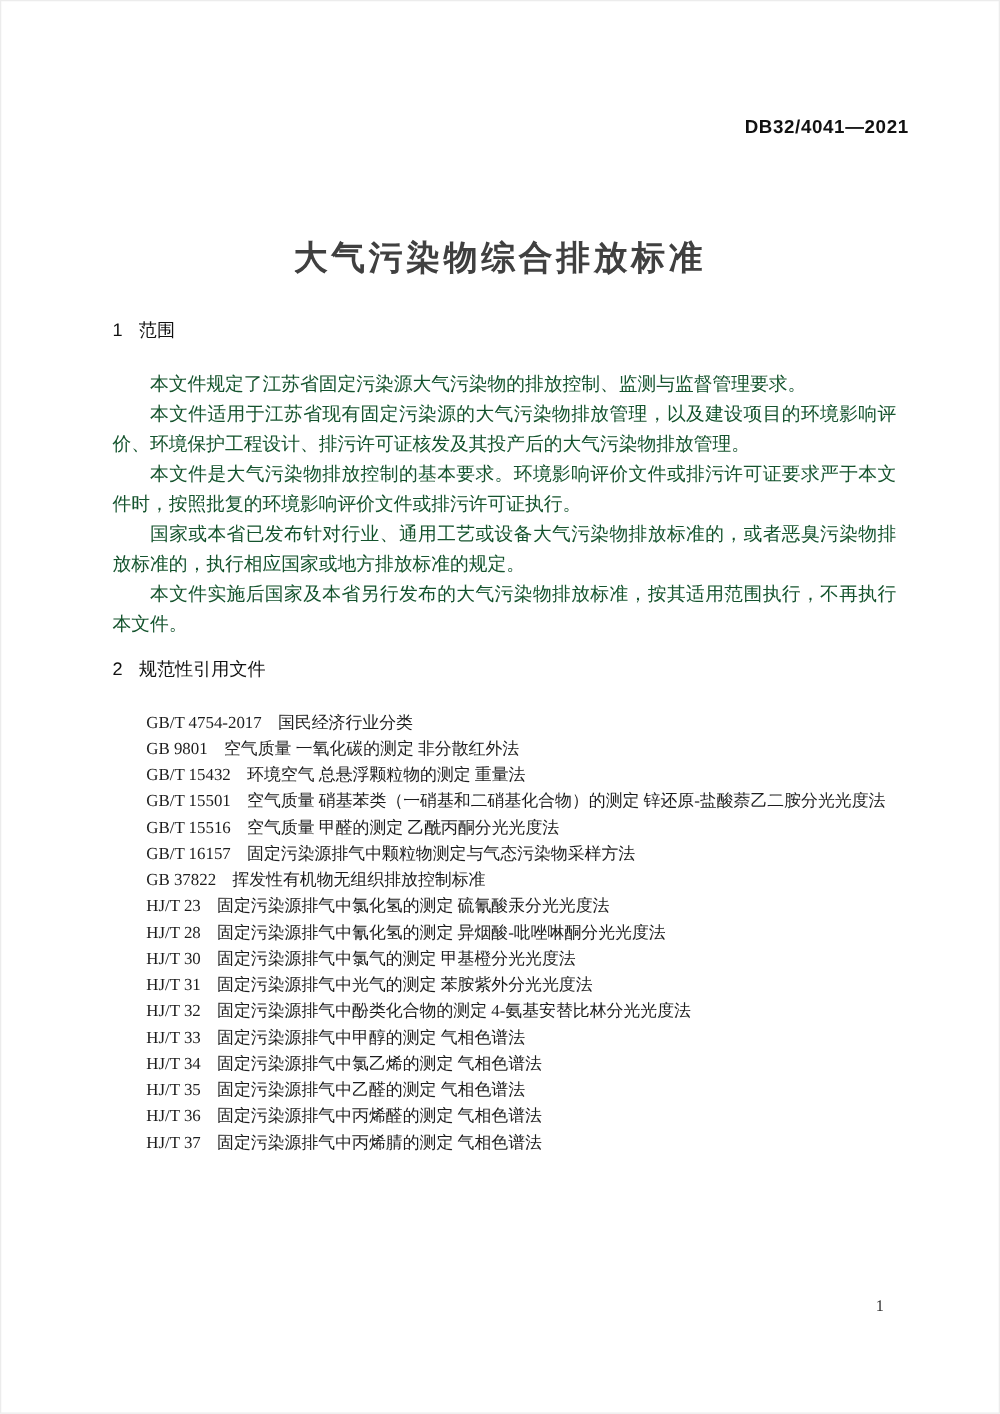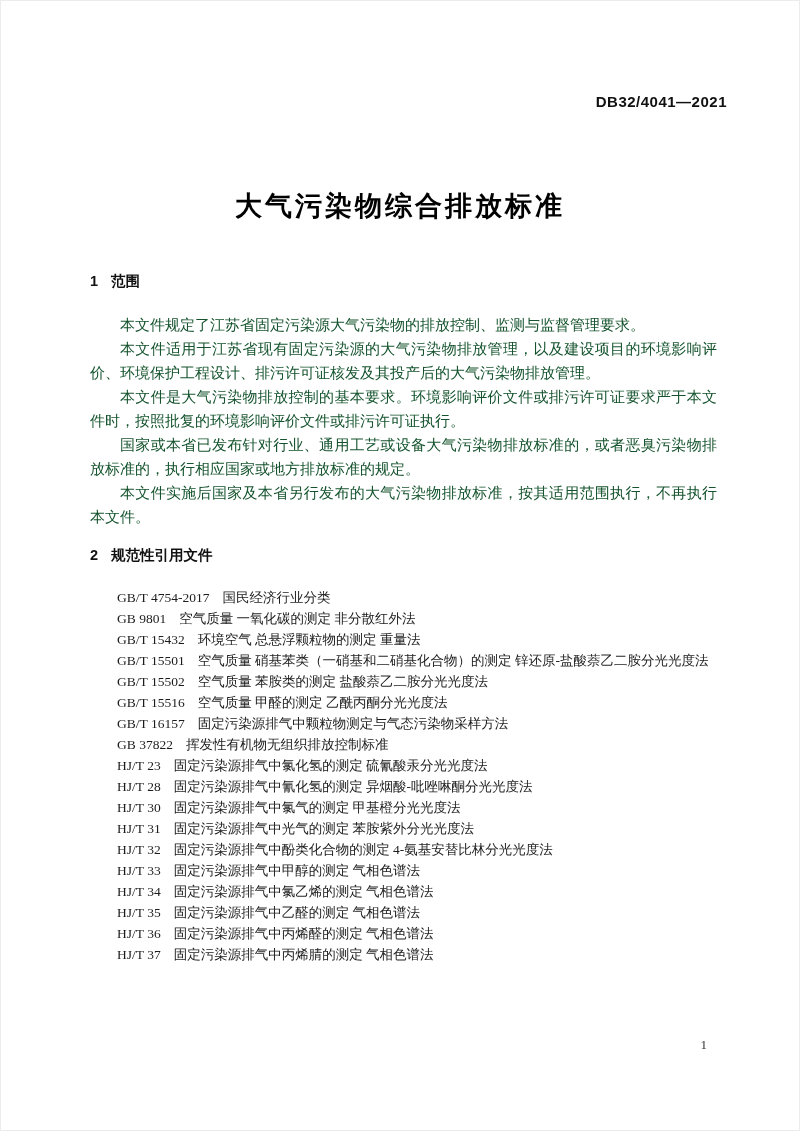--- a/index.html
+++ b/index.html
@@ -32,35 +32,35 @@
   .doc-title {
     position: absolute;
     top: 188px;
     left: 0;
     width: 100%;
     text-align: center;
     font-family: "Liberation Sans", "DejaVu Sans", sans-serif;
     font-weight: 700;
     font-size: 27px;
     letter-spacing: 3px;
-    color: #000000;
+    color: #404040;
   }
   .content {
     position: absolute;
     top: 255px;
     left: 90px;
     width: 627px;
   }
   .section + .section { margin-top: 14px; }
   .section-heading {
     font-family: "Liberation Sans", "DejaVu Sans", sans-serif;
-    font-weight: 700;
+    font-weight: 400;
     font-size: 14.5px;
     color: #111;
-    margin: 17px 0 22px 0;
+    margin: 0 0 22px 0;
   }
   .section-heading .sec-num { margin-right: 13px; }
   .body-para {
     font-size: 15px;
     line-height: 24px;
     text-indent: 2em;
     text-align: justify;
     color: #14532d;
   }
   .refs { margin-top: 0; }
@@ -115,21 +115,20 @@
       <div class="refs">
 
           <p class="ref-line"><span class="ref-code">GB/T 4754-2017</span><span class="ref-title">国民经济行业分类</span></p>
 
           <p class="ref-line"><span class="ref-code">GB 9801</span><span class="ref-title">空气质量 一氧化碳的测定 非分散红外法</span></p>
 
           <p class="ref-line"><span class="ref-code">GB/T 15432</span><span class="ref-title">环境空气 总悬浮颗粒物的测定 重量法</span></p>
 
           <p class="ref-line"><span class="ref-code">GB/T 15501</span><span class="ref-title">空气质量 硝基苯类（一硝基和二硝基化合物）的测定 锌还原-盐酸萘乙二胺分光光度法</span></p>
 
-          <p class="ref-line"><span class="ref-code">GB/T 15502</span><span class="ref-title">空气质量 苯胺类的测定 盐酸萘乙二胺分光光度法</span></p>
 
           <p class="ref-line"><span class="ref-code">GB/T 15516</span><span class="ref-title">空气质量 甲醛的测定 乙酰丙酮分光光度法</span></p>
 
           <p class="ref-line"><span class="ref-code">GB/T 16157</span><span class="ref-title">固定污染源排气中颗粒物测定与气态污染物采样方法</span></p>
 
           <p class="ref-line"><span class="ref-code">GB 37822</span><span class="ref-title">挥发性有机物无组织排放控制标准</span></p>
 
           <p class="ref-line"><span class="ref-code">HJ/T 23</span><span class="ref-title">固定污染源排气中氯化氢的测定 硫氰酸汞分光光度法</span></p>
 
           <p class="ref-line"><span class="ref-code">HJ/T 28</span><span class="ref-title">固定污染源排气中氰化氢的测定 异烟酸-吡唑啉酮分光光度法</span></p>

